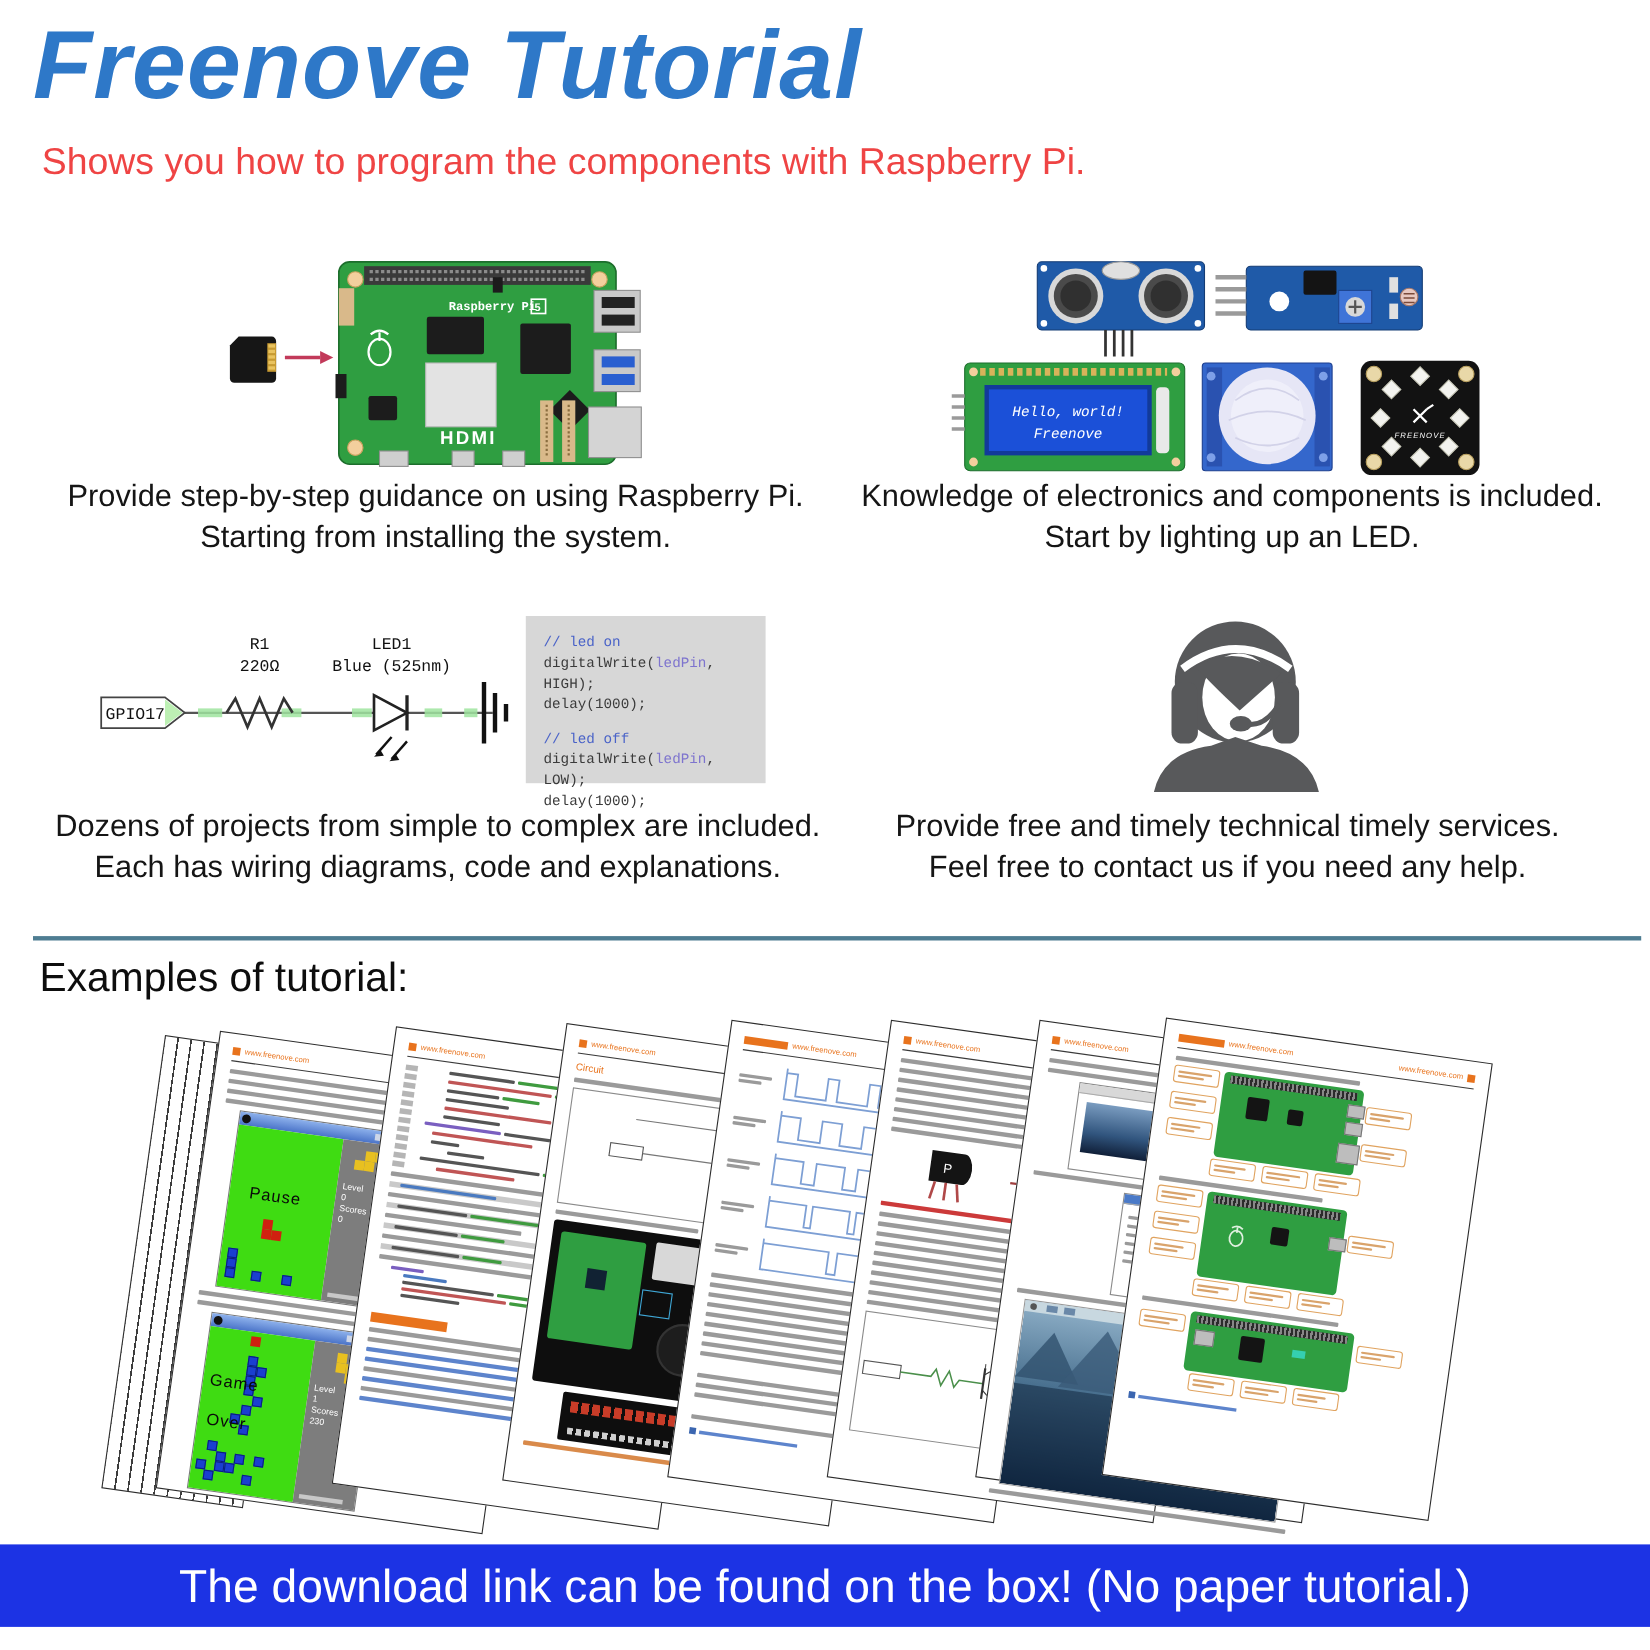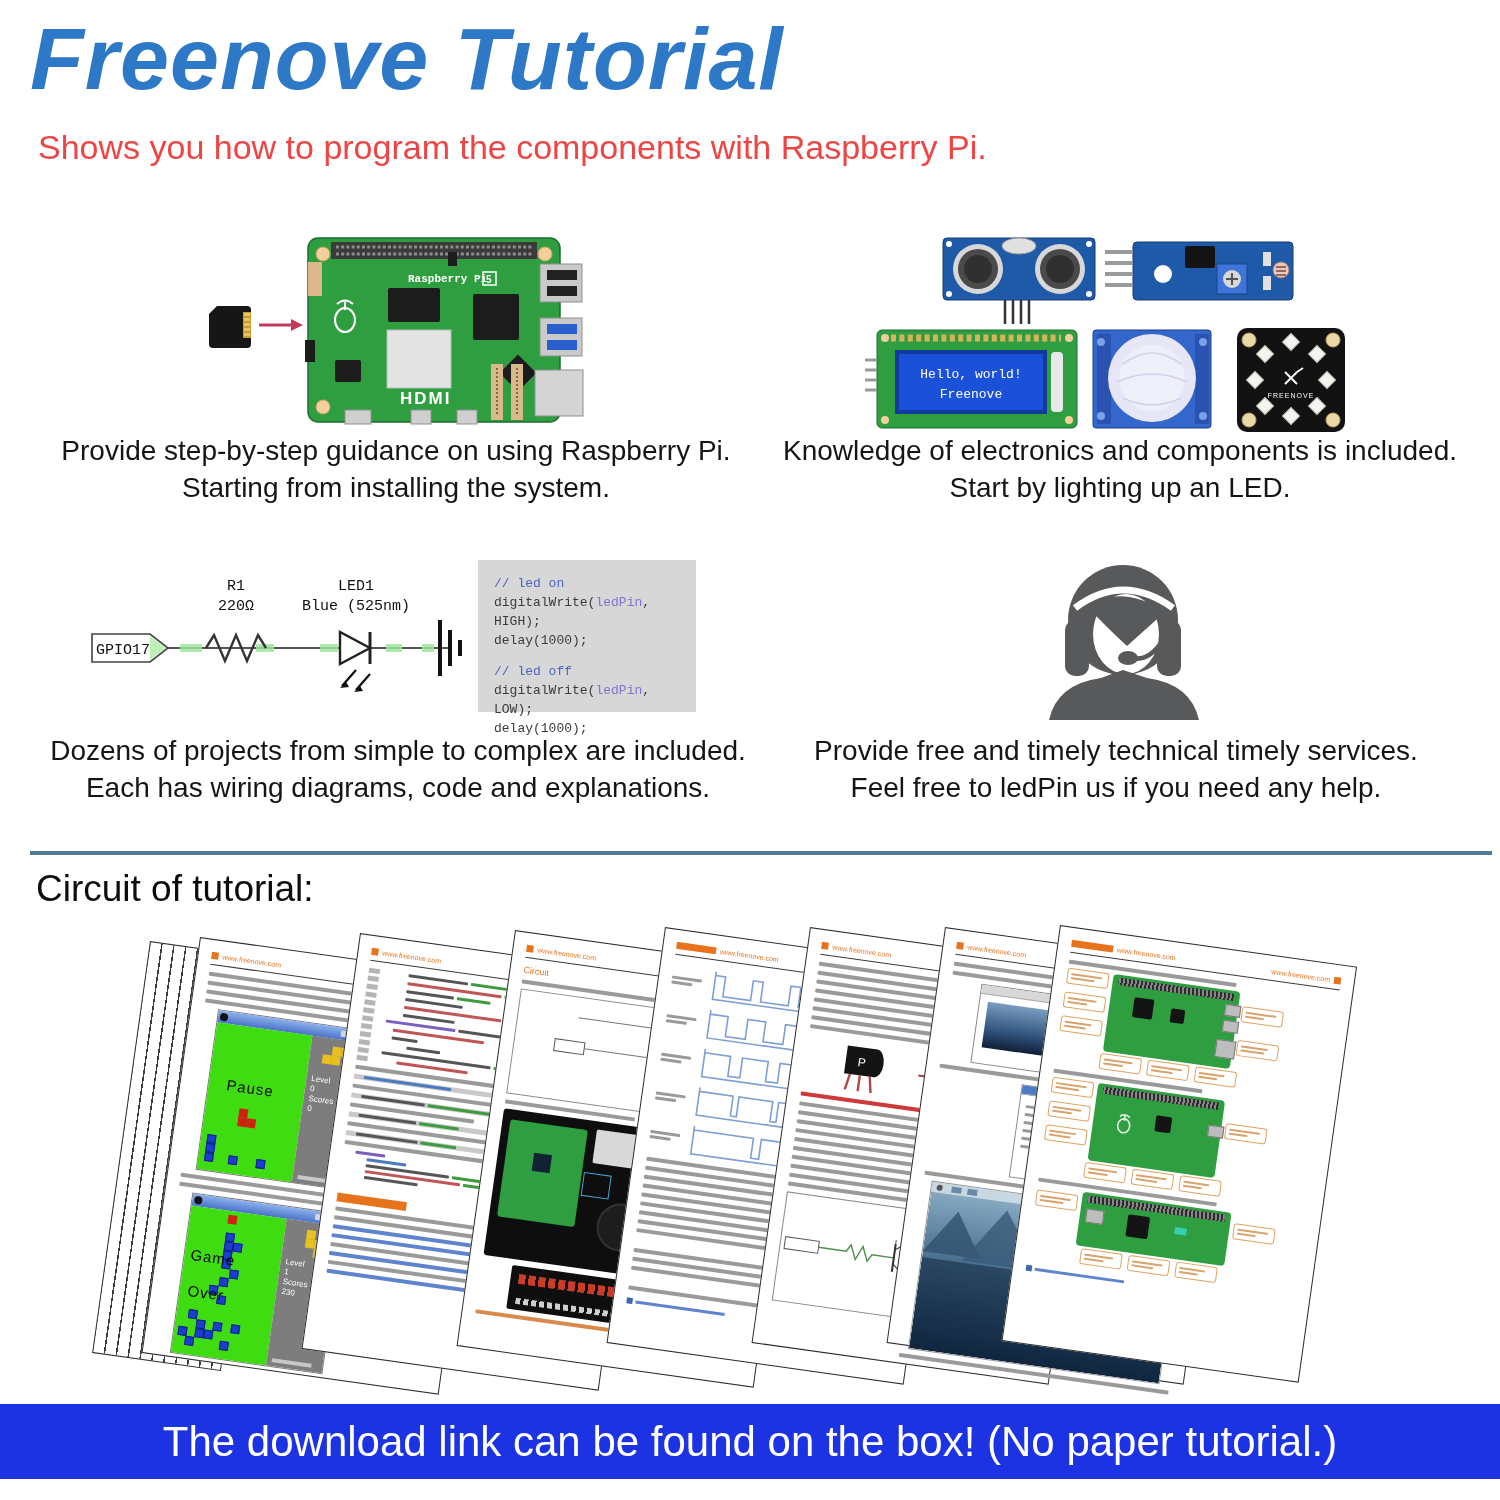--- a/index.html
+++ b/index.html
@@ -199,21 +199,21 @@
       <rect x="296" y="132" width="12" height="56" fill="#d9b98a"></rect>
         <line x1="302" y1="136" x2="302" y2="184" stroke="#8a6d3f" stroke-width="2" stroke-dasharray="2,2"></line>
       <rect x="316" y="132" width="12" height="56" fill="#d9b98a"></rect>
         <line x1="322" y1="136" x2="322" y2="184" stroke="#8a6d3f" stroke-width="2" stroke-dasharray="2,2"></line>
       <rect x="110" y="108" width="10" height="22" fill="#1c1c1c"></rect>
       <rect x="113" y="30" width="14" height="34" fill="#d9b98a"></rect>
     </g>
   </svg>
 </div>
 
-<div class="abs" style="left:865px;top:230px;width:520px;height:202px;">
+<div class="abs" style="left:865px;top:230px;width:520px;height:202px;font-style:italic;">
   <svg width="520" height="202" viewBox="0 0 520 202">
 
     <g>
       <rect x="78" y="8" width="152" height="62" rx="4" fill="var(--pcb-blue)" stroke="#143c74"></rect>
       <circle cx="113" cy="39" r="25" fill="#d8d8d8"></circle>
         <circle cx="113" cy="39" r="20" fill="#4a4a4a"></circle>
         <circle cx="113" cy="39" r="14" fill="#303030"></circle>
       <circle cx="195" cy="39" r="25" fill="#d8d8d8"></circle>
         <circle cx="195" cy="39" r="20" fill="#4a4a4a"></circle>
         <circle cx="195" cy="39" r="14" fill="#303030"></circle>
@@ -374,25 +374,25 @@
     <path d="M14,172 Q22,136 66,130 L88,122 L112,130 Q156,136 164,172 Z" fill="#58595b"></path>
   </svg>
 </div>
 
 <div class="abs caption" style="left:28px;top:732px;width:740px;">
   <div>Dozens of projects from simple to complex are included.</div>
   <div>Each has wiring diagrams, code and explanations.</div>
 </div>
 <div class="abs caption" style="left:760px;top:732px;width:712px;">
   <div>Provide free and timely technical timely services.</div>
-  <div>Feel free to ledPin us if you need any help.</div>
+  <div>Feel free to contact us if you need any help.</div>
 </div>
 
 <div class="abs divider"></div>
-<div class="abs examples-heading">Circuit of tutorial:</div>
+<div class="abs examples-heading">Examples of tutorial:</div>
 
 <div class="abs pages">
 
   <div class="stack"></div>
 
   <div class="pg" style="left:200px;top:12px;z-index:2;">
     <div class="ph">
       <div class="sq"></div>
       <div class="u">www.freenove.com</div>
     </div>

